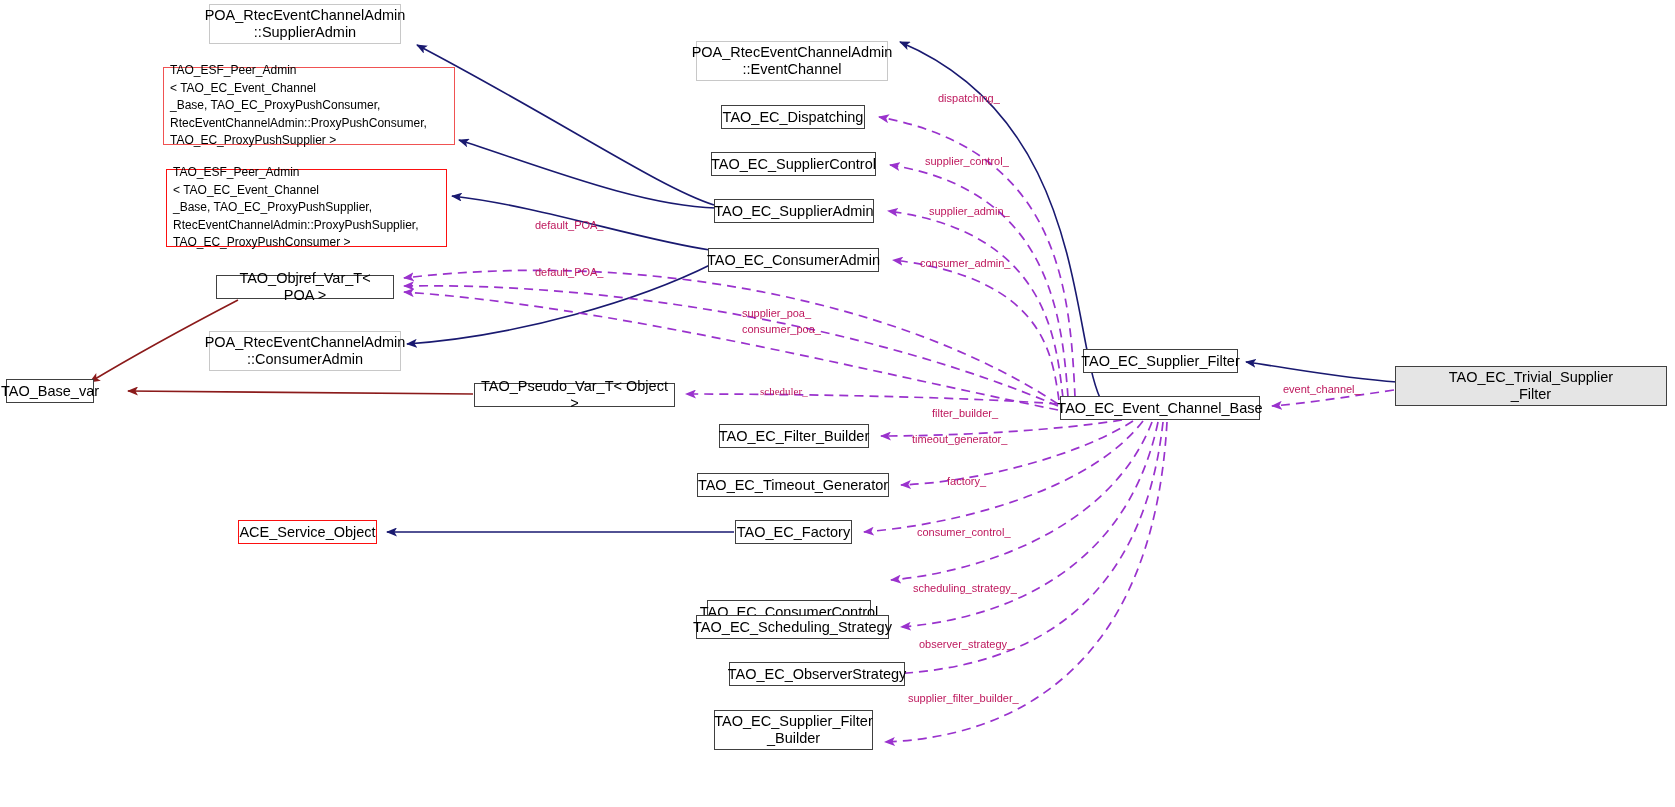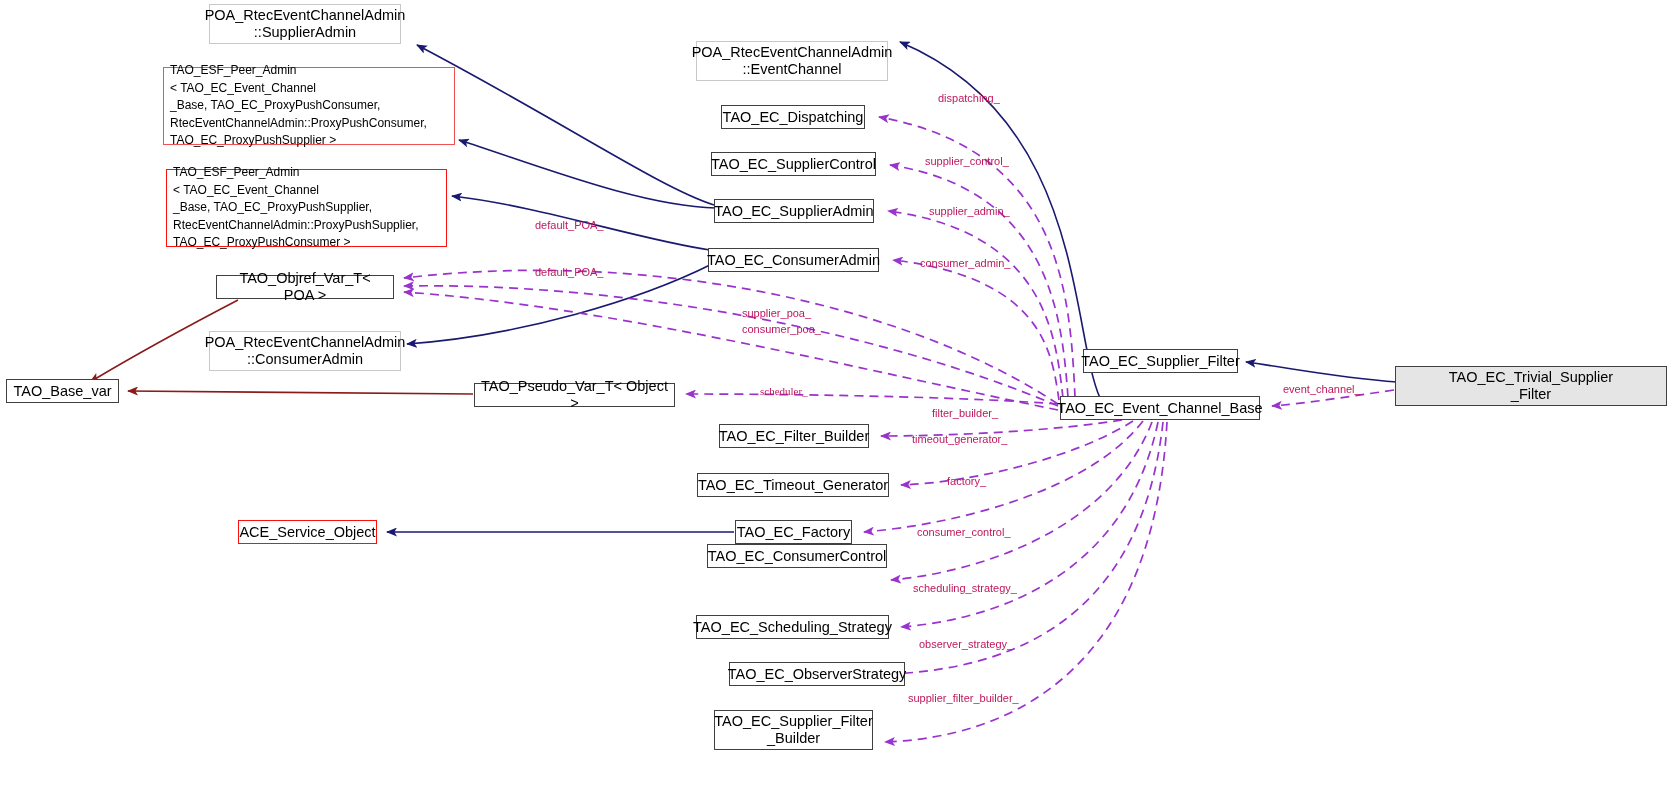--- a/index.html
+++ b/index.html
@@ -175,21 +175,21 @@
 
   <div class="node solid" style="left:216px; top:275px; width:178px; height:24px;">
     <span>TAO_Objref_Var_T&lt; POA &gt;</span>
   </div>
 
   <div class="node light" style="left:209px; top:331px; width:192px; height:40px;">
     <span>POA_RtecEventChannelAdmin
 ::ConsumerAdmin</span>
   </div>
 
-  <div class="node solid" style="left:6px; top:379px; width:113px; height:24px;">
+  <div class="node solid" style="left:6px; top:379px; width:88px; height:24px;">
     <span>TAO_Base_var</span>
   </div>
 
   <div class="node solid" style="left:474px; top:383px; width:201px; height:24px;">
     <span>TAO_Pseudo_Var_T&lt; Object &gt;</span>
   </div>
 
   <div class="node red" style="left:238px; top:520px; width:139px; height:24px;">
     <span>ACE_Service_Object</span>
   </div>
@@ -220,21 +220,21 @@
   </div>
 
   <div class="node solid" style="left:697px; top:473px; width:192px; height:24px;">
     <span>TAO_EC_Timeout_Generator</span>
   </div>
 
   <div class="node solid" style="left:735px; top:520px; width:117px; height:24px;">
     <span>TAO_EC_Factory</span>
   </div>
 
-  <div class="node solid" style="left:707px; top:544px; width:180px; height:24px;">
+  <div class="node solid" style="left:707px; top:600px; width:164px; height:24px;text-decoration:underline;">
     <span>TAO_EC_ConsumerControl</span>
   </div>
 
   <div class="node solid" style="left:696px; top:615px; width:193px; height:24px;">
     <span>TAO_EC_Scheduling_Strategy</span>
   </div>
 
   <div class="node solid" style="left:705px; top:662px; width:176px; height:24px;margin-left:24px;">
     <span>TAO_EC_ObserverStrategy</span>
   </div>

